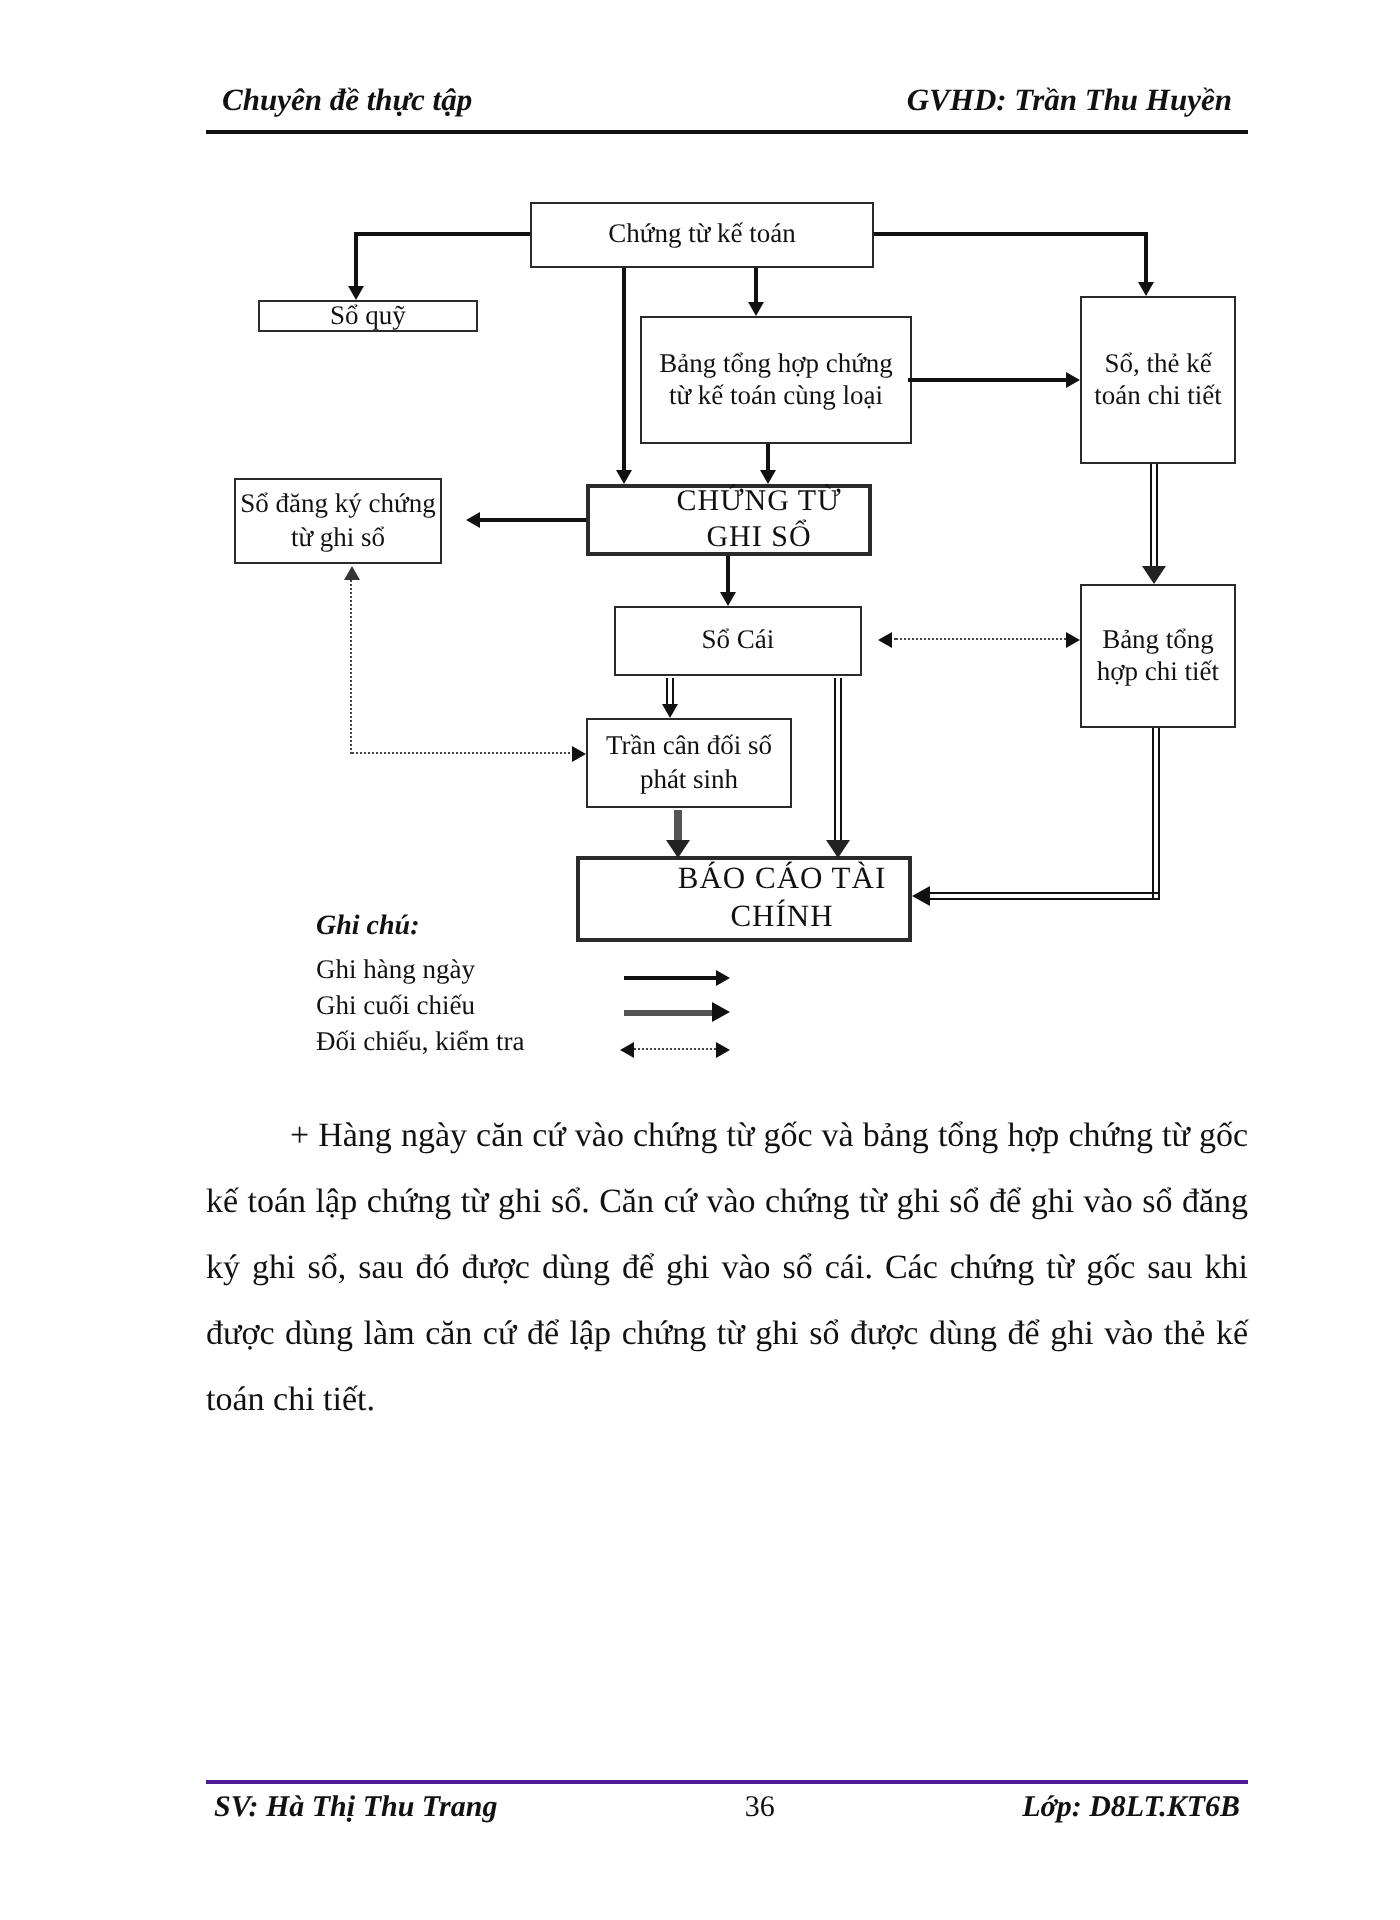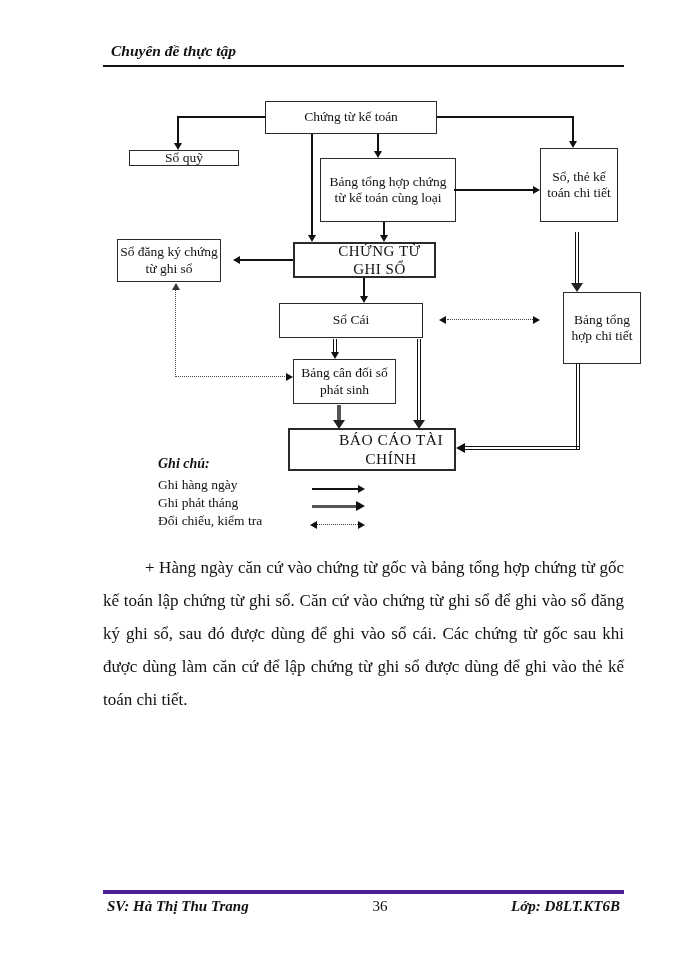--- a/index.html
+++ b/index.html
@@ -11,21 +11,21 @@
   }
   
   .hdr {
     position:absolute; left:103px; top:42px; width:521px;
     display:flex; justify-content:space-between;
     font-size:15.5px; font-weight:bold; font-style:italic;
     border-bottom:2px solid #111; padding:0 8px 5px 8px; box-sizing:border-box;
   }
   .ftr {
     position:absolute; left:103px; top:890px; width:521px;
-    border-top:4px solid #4c1d95; padding:4px 4px 0 4px; box-sizing:border-box;
+    border-top:2px solid #4c1d95; padding:4px 4px 0 4px; box-sizing:border-box;
     display:flex; justify-content:space-between; align-items:baseline;
     font-size:15px;
   }
   .ftr .bi { font-weight:bold; font-style:italic; }
   
   .dbox {
     position:absolute; box-sizing:border-box;
     border:1px solid #2a2a2a; background:#fff;
     display:flex; align-items:center; justify-content:center;
     text-align:center; font-size:13.5px; line-height:1.22; padding:2px;
@@ -55,48 +55,49 @@
   
   .bodytext { position:absolute; left:103px; top:545px; width:521px; }
   .intro { margin:0; font-size:17px; line-height:26px; }
   .para  { margin:6px 0 0 0; font-size:17px; line-height:33px; text-align:justify; text-indent:42px; }
 </style>
 </head>
 <body>
 
 <div class="hdr">
   <span>Chuyên đề thực tập</span>
+  <span>GVHD: Trần Thu Huyền</span>
 </div>
 
 <div class="dbox" style="left:265px;top:101px;width:172px;height:33px;">
   <span>Chứng từ kế toán</span>
 </div>
 <div class="dbox" style="left:129px;top:150px;width:110px;height:16px;">
   <span>Sổ quỹ</span>
 </div>
 <div class="dbox" style="left:320px;top:158px;width:136px;height:64px;">
   <span>Bảng tổng hợp chứng từ kế toán cùng loại</span>
 </div>
-<div class="dbox" style="left:540px;top:148px;width:78px;height:74px;">
+<div class="dbox" style="left:540px;top:148px;width:78px;height:84px;">
   <span>Sổ, thẻ kế toán chi tiết</span>
 </div>
 <div class="dbox" style="left:117px;top:239px;width:104px;height:43px;">
   <span>Sổ đăng ký chứng từ ghi sổ</span>
 </div>
 <div class="dbox heavy" style="left:293px;top:242px;width:143px;height:36px;padding-left:32px;">
   <span>CHỨNG TỪ GHI SỔ</span>
 </div>
-<div class="dbox" style="left:279px;top:303px;width:144px;height:35px;">
+<div class="dbox" style="left:307px;top:303px;width:124px;height:35px;">
   <span>Sổ Cái</span>
 </div>
-<div class="dbox" style="left:540px;top:292px;width:78px;height:72px;margin-left:23px;">
+<div class="dbox" style="left:540px;top:292px;width:78px;height:72px;">
   <span>Bảng tổng hợp chi tiết</span>
 </div>
 <div class="dbox" style="left:293px;top:359px;width:103px;height:45px;">
-  <span>Bảng cân đối số phát sinh</span>
+  <span>Trần cân đối số phát sinh</span>
 </div>
 <div class="dbox heavy" style="left:288px;top:428px;width:168px;height:43px;font-size:15.5px;padding-left:40px;">
   <span>BÁO CÁO TÀI CHÍNH</span>
 </div>
 
 <div class="hl" style="left:177px;top:116px;width:88px;"></div>
 <div class="vl" style="left:177px;top:116px;height:27px;"></div>
 <div class="tri down" style="left:174px;top:143px;"></div>
 
 <div class="vl" style="left:377px;top:134px;height:17px;"></div>
@@ -143,21 +144,21 @@
 <div class="tri bigdown" style="left:571px;top:283px;"></div>
 
 <div class="dblv" style="left:576px;top:364px;height:86px;"></div>
 <div class="dblh" style="left:465px;top:446px;width:115px;"></div>
 <div class="tri bigleft" style="left:456px;top:443px;"></div>
 
 <div class="lg-title">Ghi chú:</div>
 <div class="lg-label" style="top:477px;">Ghi hàng ngày</div>
 <div class="hl" style="left:312px;top:488px;width:46px;"></div>
 <div class="tri right" style="left:358px;top:485px;"></div>
-<div class="lg-label" style="top:495px;">Ghi phát tháng</div>
+<div class="lg-label" style="top:495px;">Ghi cuối chiếu</div>
 <div class="thick" style="left:312px;top:505px;width:44px;height:3px;"></div>
 <div class="tri bigright" style="left:356px;top:501px;"></div>
 <div class="lg-label" style="top:513px;">Đối chiếu, kiểm tra</div>
 <div class="doth" style="left:317px;top:524px;width:41px;"></div>
 <div class="tri left" style="left:310px;top:521px;"></div>
 <div class="tri right" style="left:358px;top:521px;"></div>
 
 <div class="bodytext">
   <p class="para">+ Hàng ngày căn cứ vào chứng từ gốc và bảng tổng hợp chứng từ gốc kế toán lập chứng từ ghi sổ. Căn cứ vào chứng từ ghi sổ để ghi vào sổ đăng ký ghi sổ, sau đó được dùng để ghi vào sổ cái. Các chứng từ gốc sau khi được dùng làm căn cứ để lập chứng từ ghi sổ được dùng để ghi vào thẻ kế toán chi tiết.</p>
 </div>

